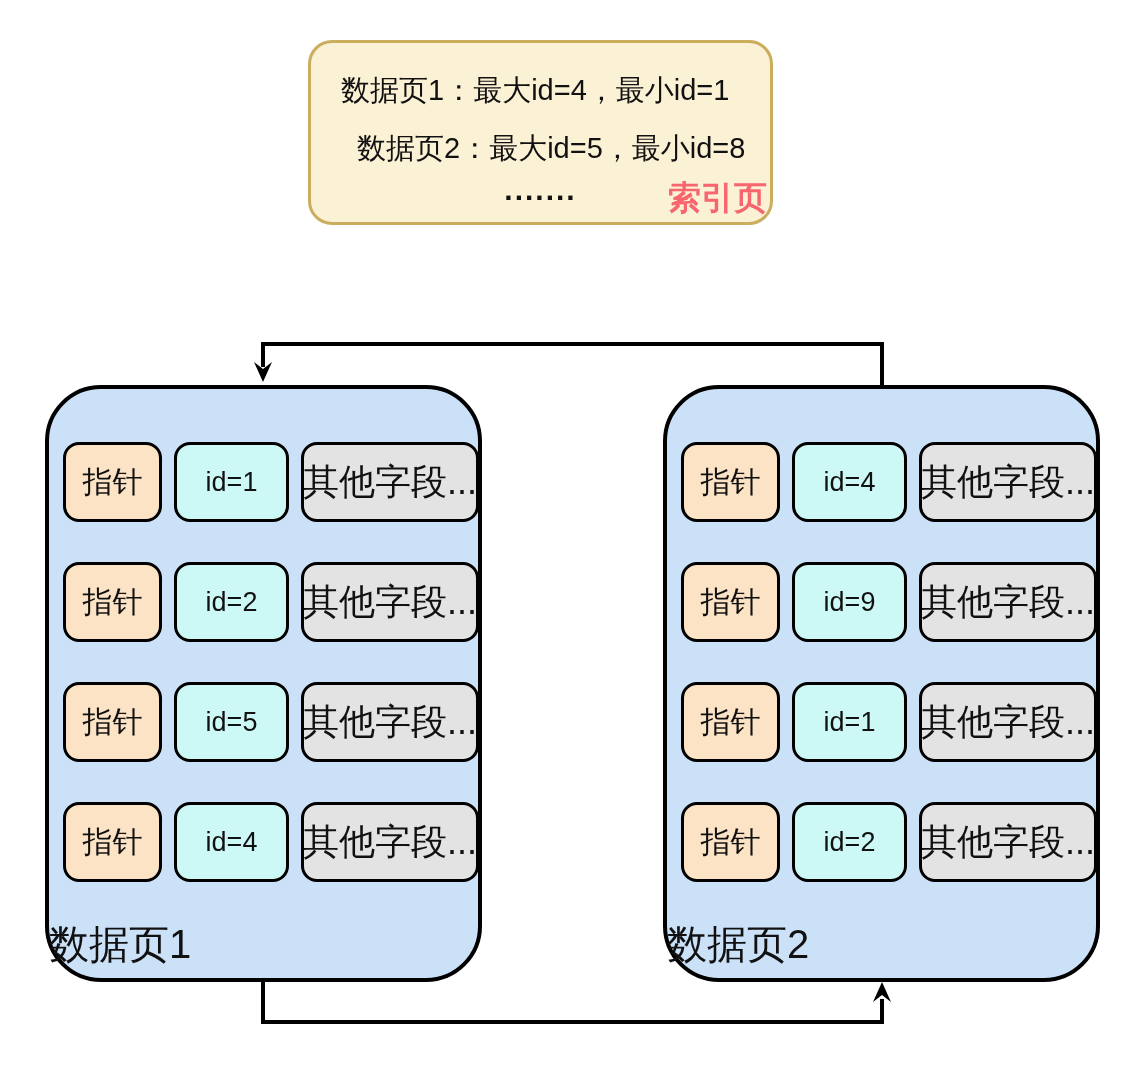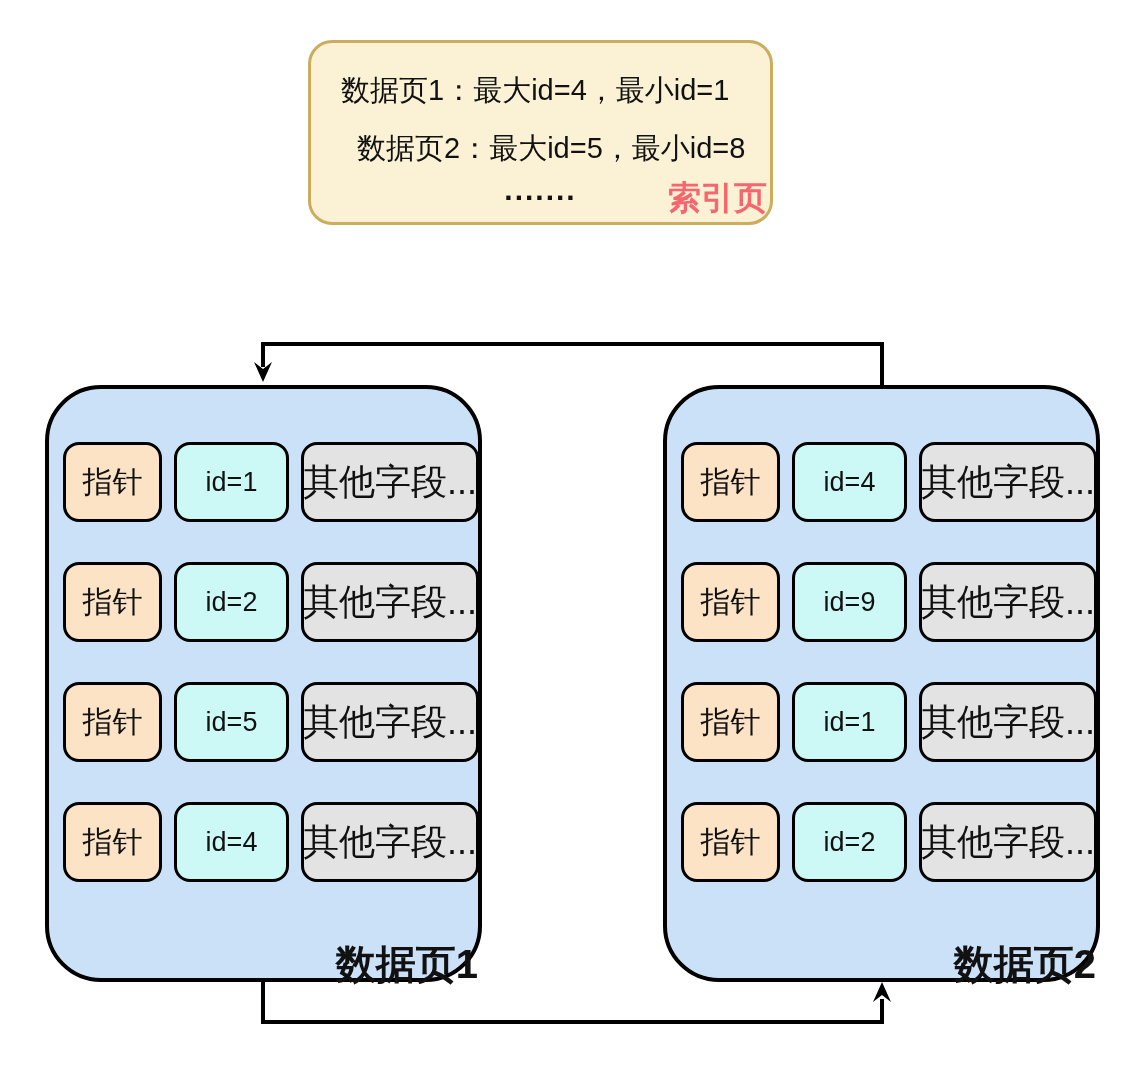--- a/index.html
+++ b/index.html
@@ -92,25 +92,24 @@
     color: #111111;
   }
   .cell-pointer { width: 99px;  background: #FCE3C6; font-size: 30px; }
   .cell-id      { width: 115px; background: #CCF8F6; font-size: 27px; }
   .cell-other   { width: 178px; background: #E3E3E3; font-size: 36px; }
 
   .page-title {
     position: absolute;
     left: 0; right: 0;
     top: 528px;
-    text-align: right;
+    text-align: left;
     font-size: 40px;
-    font-weight: 700;
-    color: #111111;
-    margin-top: 20px;
+    font-weight: 400;
+    color: #111111;
   }
 
   
   .connectors {
     position: absolute;
     left: 0; top: 0;
     width: 1144px; height: 1080px;
     pointer-events: none;
   }
   .connectors .ln {

